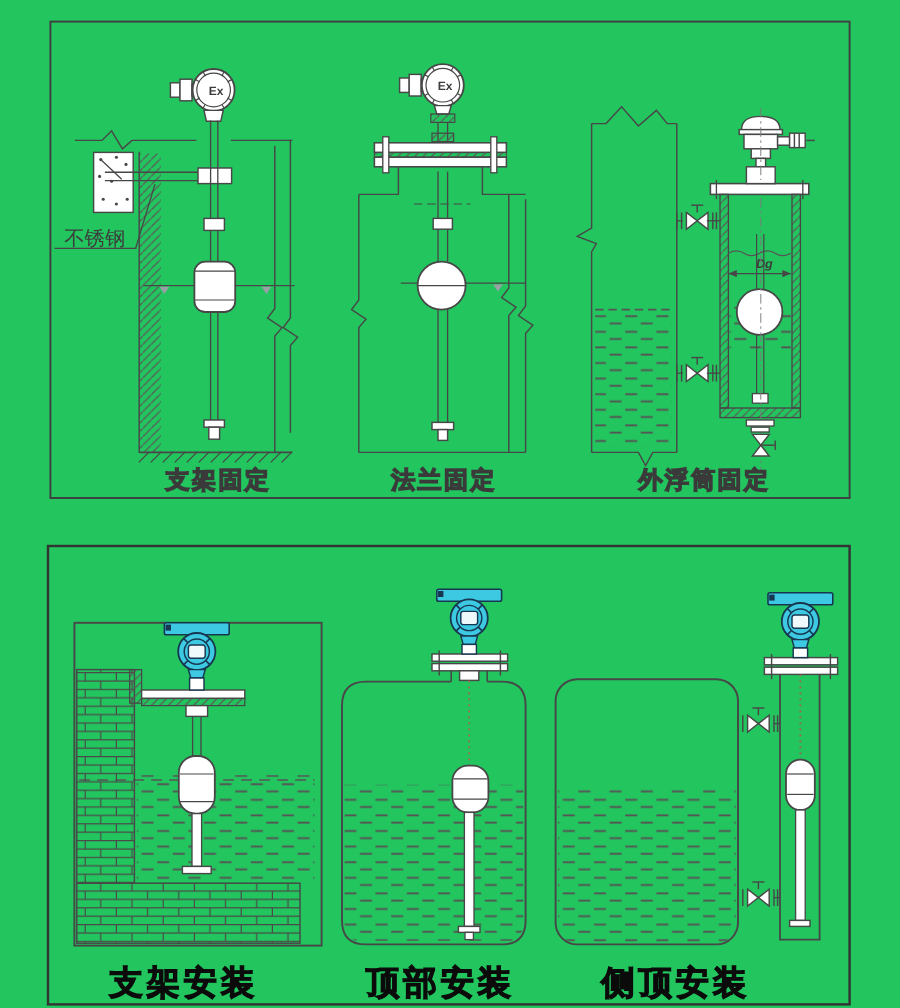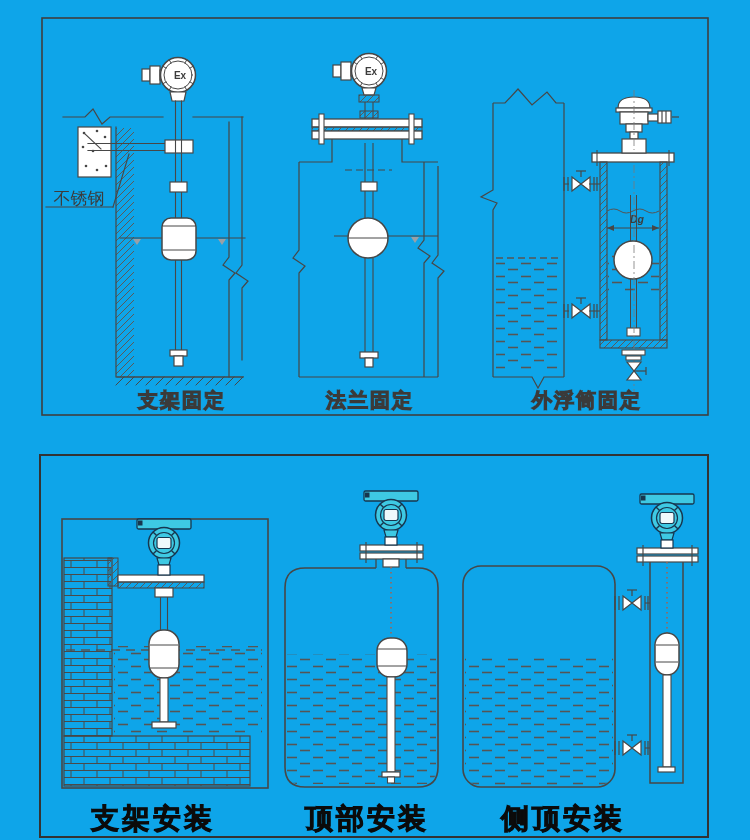--- a/index.html
+++ b/index.html
@@ -1,16 +1,16 @@
 <!DOCTYPE html>
 <html><head>
 <meta charset="utf-8">
 <style>
   html,body{margin:0;padding:0;background:#ffffff;}
-  .page{width:750px;height:840px;position:relative;background:#0ea5e9;
+  .page{width:750px;height:840px;position:relative;background:#22c55e;
         font-family:"Liberation Sans","DejaVu Sans",sans-serif;}
   svg{display:block;}
   text{font-family:"Liberation Sans","DejaVu Sans",sans-serif;}
   .cap-top{font-size:20px;font-weight:bold;fill:#ffffff;stroke:#3a3a3a;stroke-width:1.15px;letter-spacing:2px;}
   .cap-bottom{font-size:28px;font-weight:900;fill:#0b0b0b;stroke:#0b0b0b;stroke-width:0.9px;letter-spacing:3px;}
   .lbl{font-size:17px;fill:#3c3c3c;}
   .exlbl{font-size:10px;fill:#3c3c3c;font-weight:bold;}
   .dglbl{font-size:10.5px;fill:#3c3c3c;font-weight:bold;font-style:italic;}
 </style>
 </head>

